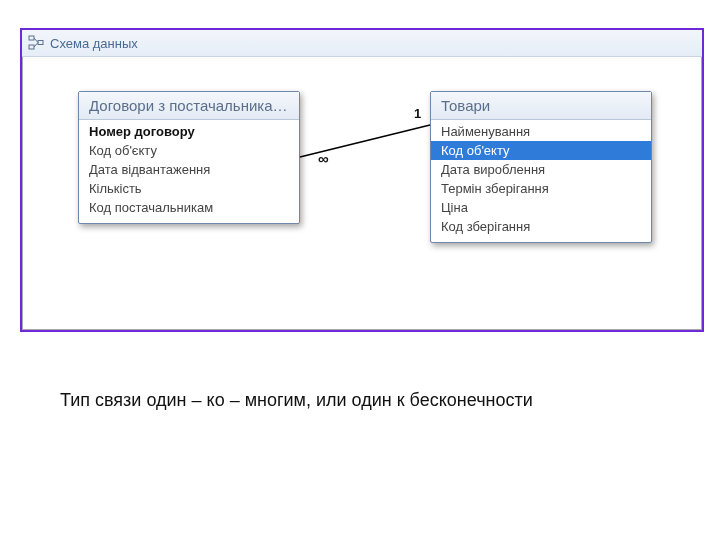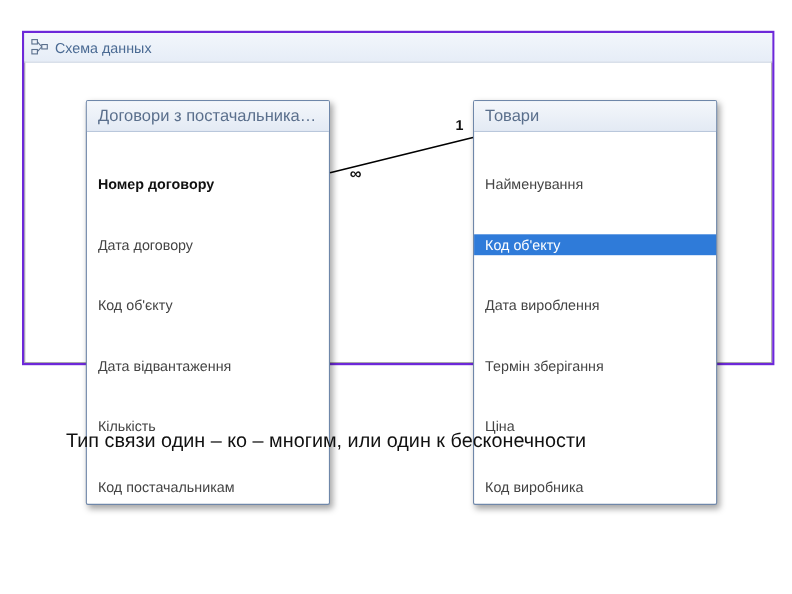--- a/index.html
+++ b/index.html
@@ -57,21 +57,20 @@
     border-bottom: 1px solid #b9c7db;
     white-space: nowrap;
     overflow: hidden;
     text-overflow: ellipsis;
   }
   .field {
     font-size: 13px;
     padding: 2px 10px;
     color: #444;
     white-space: nowrap;
-    margin-top: 36px;
   }
   .field.pk { font-weight: 700; color: #111; }
   .field.selected {
     background: #2f7bd9;
     color: #fff;
   }
   .table-body { padding: 2px 0 6px 0; }
   .rel-line {
     position: absolute;
     pointer-events: none;
@@ -105,37 +104,36 @@
     </svg>
     <span>Схема данных</span>
   </div>
 
   <div class="canvas">
 
     <div class="table-box left">
       <div class="table-header">Договори з постачальникам...</div>
       <div class="table-body">
         <div class="field pk">Номер договору</div>
-        <div class="field">Дата договору</div>
         <div class="field">Код об'єкту</div>
         <div class="field">Дата відвантаження</div>
         <div class="field">Кількість</div>
         <div class="field">Код постачальникам</div>
       </div>
     </div>
 
     <div class="table-box right">
       <div class="table-header">Товари</div>
       <div class="table-body">
         <div class="field">Найменування</div>
         <div class="field selected">Код об'екту</div>
         <div class="field">Дата вироблення</div>
         <div class="field">Термін зберігання</div>
         <div class="field">Ціна</div>
-        <div class="field">Код виробника</div>
+        <div class="field">Код зберігання</div>
       </div>
     </div>
 
     <svg class="rel-line" width="680" height="274" style="left:0;top:0">
       <line x1="278" y1="100" x2="408" y2="68" stroke="#000" stroke-width="1.5"></line>
     </svg>
     <div class="rel-label" style="left:296px; top:93px; font-size:15px;">∞</div>
     <div class="rel-label" style="left:392px; top:49px;">1</div>
 
   </div>

